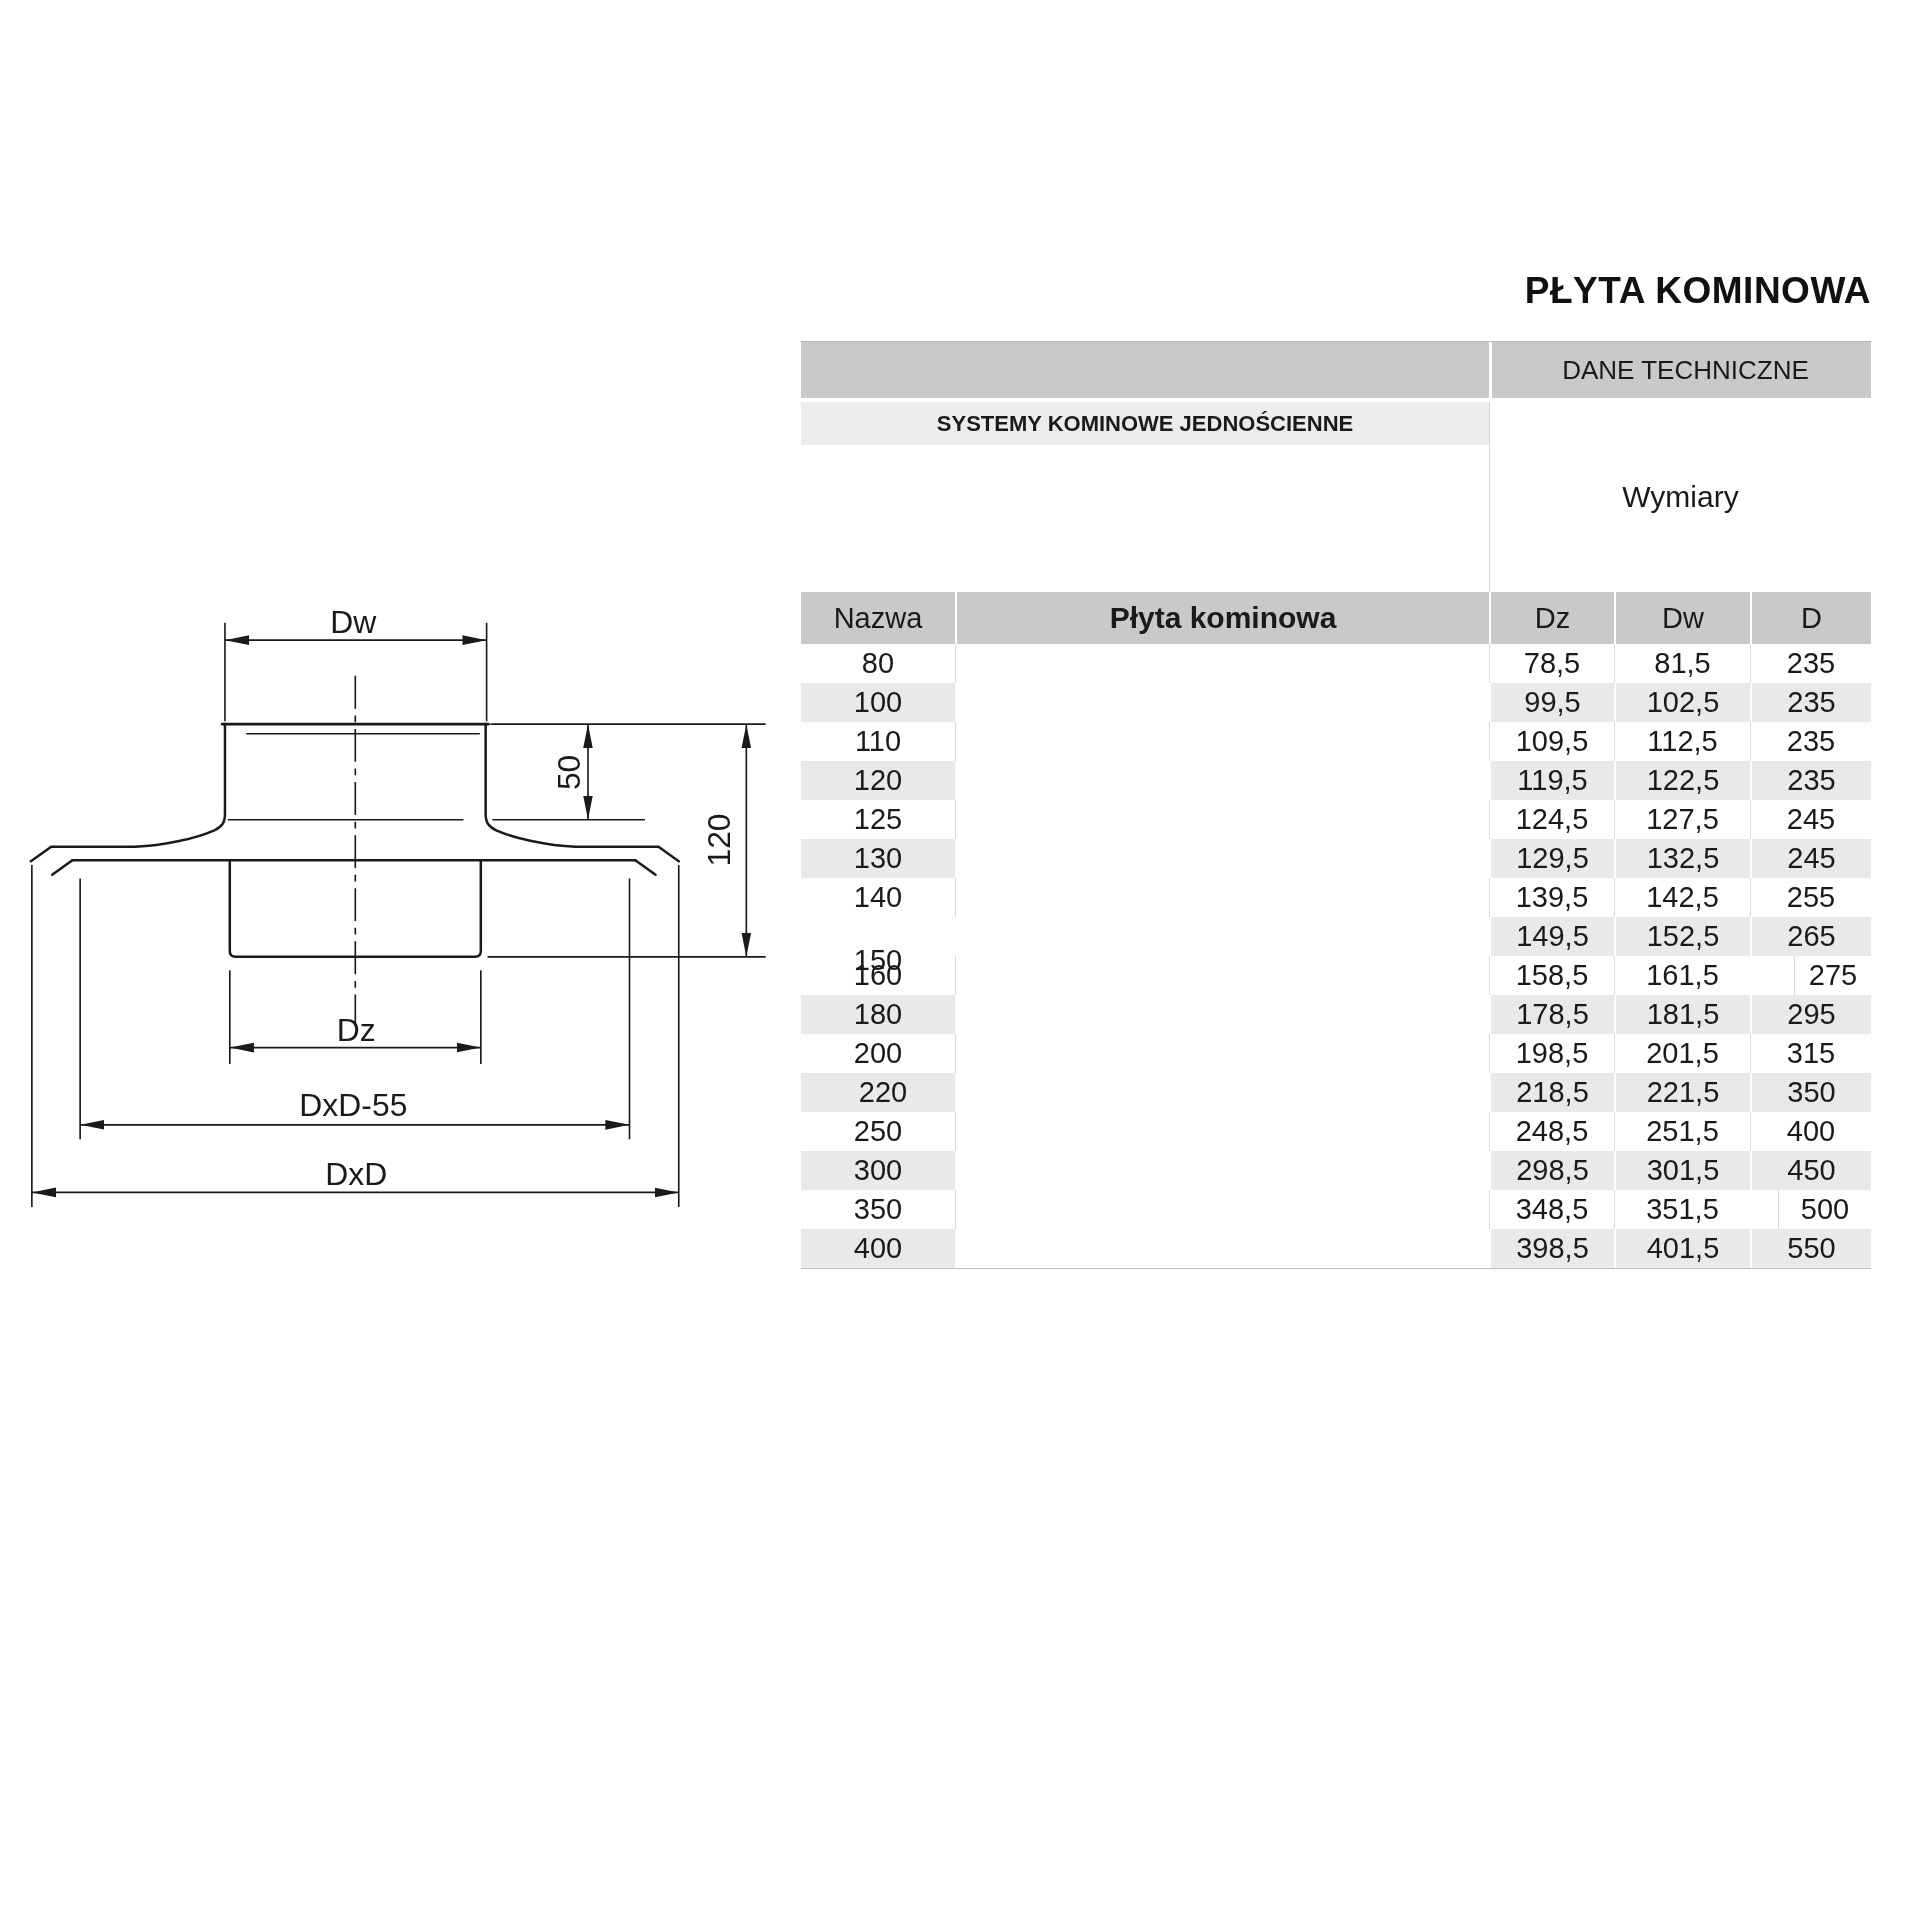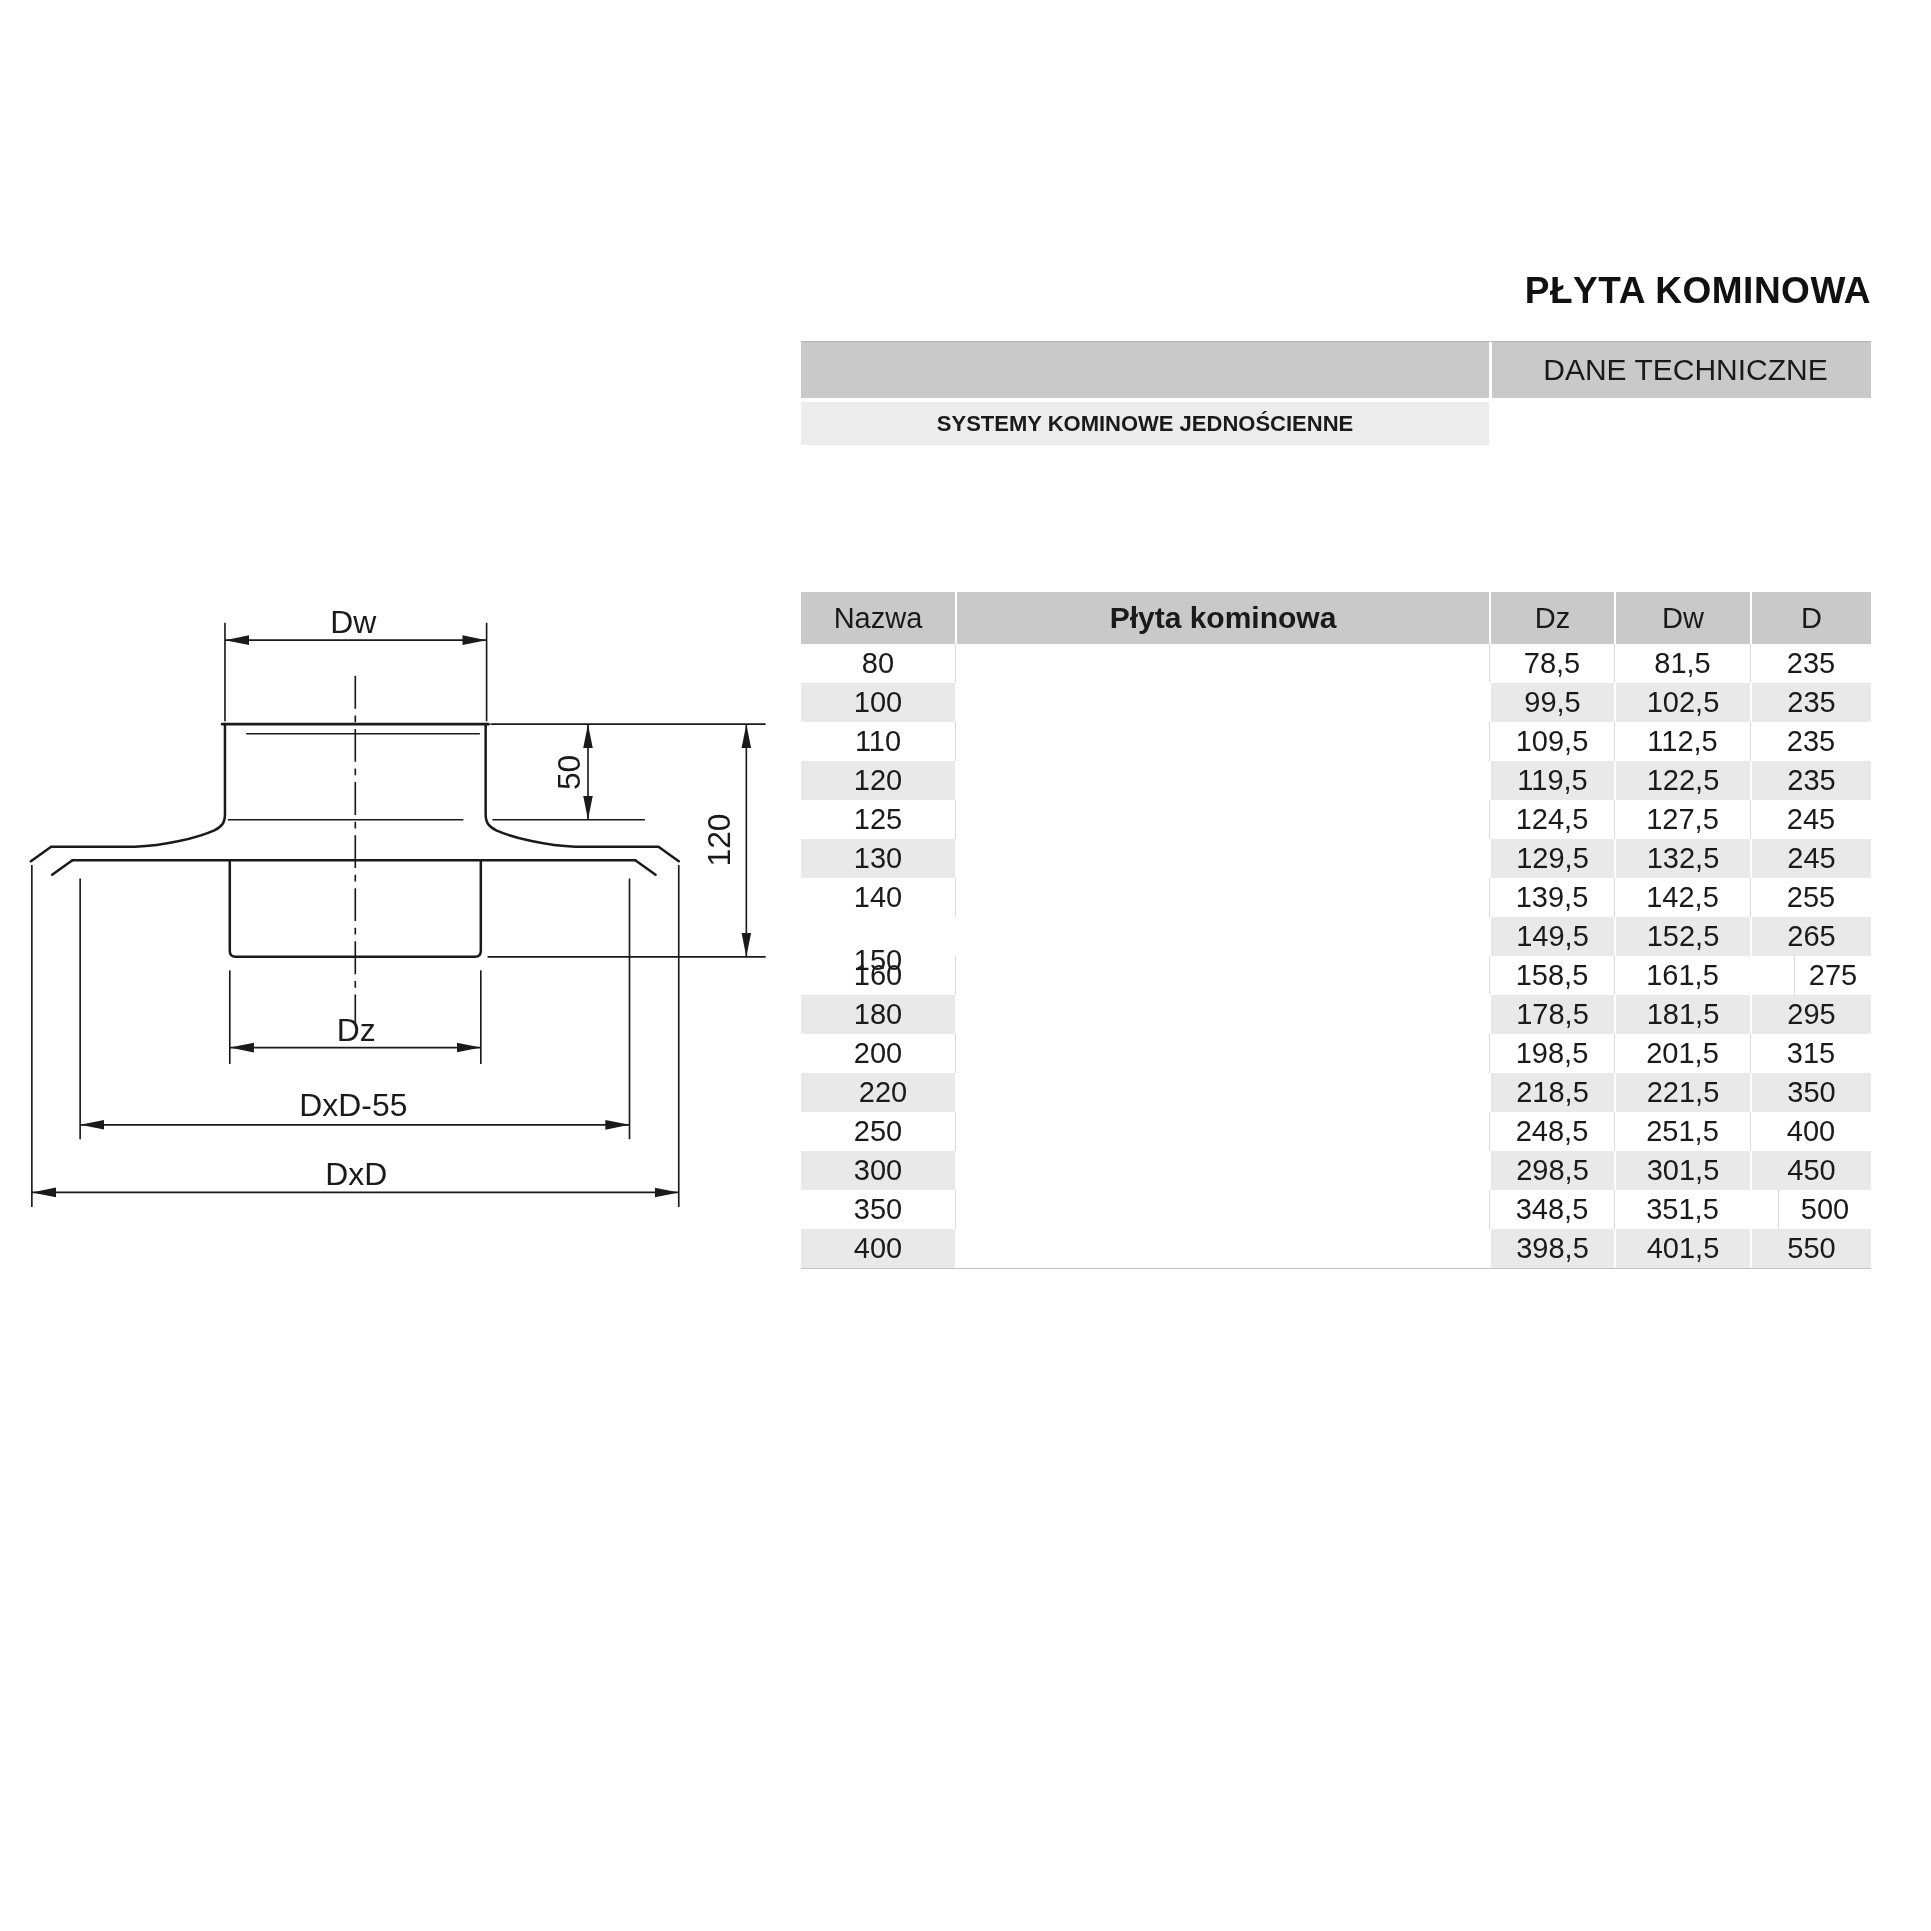--- a/index.html
+++ b/index.html
@@ -24,21 +24,21 @@
     grid-template-rows:60px 43px 147px 52px repeat(16,39px);
     border-top:1.9px solid #b5b5b5;
     border-bottom:1.9px solid #c2c2c2;
     font-size:29px;
   }
   .cell{display:flex;align-items:center;justify-content:center;box-sizing:border-box;white-space:nowrap;}
   .grey{background:var(--header-grey,#c9c9c9);}
   .lightgrey{background:var(--subheader-grey,#ececec);}
   .stripe{background:var(--stripe-grey,#e9e9e9);}
   .c-r1l{grid-area:1/1/2/3;border-bottom:4.8px solid #fff;}
-  .c-r1r{grid-area:1/3/2/6;border-bottom:4.8px solid #fff;border-left:3.9px solid #fff;font-size:30px;padding-left:8px;}
+  .c-r1r{grid-area:1/3/2/6;border-bottom:4.8px solid #fff;border-left:3.9px solid #fff;font-size:26px;padding-left:8px;}
   .c-r2l{grid-area:2/1/3/3;font-weight:bold;font-size:22px;}
   .c-r3l{grid-area:3/1/4/3;background:#fff;}
   .c-wym{grid-area:2/3/4/6;background:#fff;border-left:1.9px solid #d6d6d6;font-size:30px;}
   .c-h{grid-row:4;}
   .c-h.b{font-weight:bold;font-size:30px;}
   .sep-w{border-left:2.9px solid #fff;}
   .sep-g{border-left:1.9px solid #d9d9d9;}
 </style>
 </head>
 <body>
@@ -95,20 +95,21 @@
   <text x="369" y="1227" text-anchor="middle">DxD</text>
 </svg>
 
 <div class="page-title">PŁYTA KOMINOWA</div>
 
 <div class="spec-table">
   <div class="cell grey c-r1l"></div>
   <div class="cell grey c-r1r">DANE TECHNICZNE</div>
   <div class="cell lightgrey c-r2l">SYSTEMY KOMINOWE JEDNOŚCIENNE</div>
   <div class="cell c-r3l"></div>
+  <div class="cell c-wym">Wymiary</div>
 
   <div class="cell grey c-h" style="grid-column:1">Nazwa</div>
   <div class="cell grey c-h b sep-w" style="grid-column:2">Płyta kominowa</div>
   <div class="cell grey c-h sep-w" style="grid-column:3">Dz</div>
   <div class="cell grey c-h sep-w" style="grid-column:4">Dw</div>
   <div class="cell grey c-h sep-w" style="grid-column:5">D</div>
 
 <div class="cell " style="grid-area: 5 / 1;">80</div>
     <div class="cell sep-g" style="grid-area: 5 / 2;"></div>
     <div class="cell sep-g" style="grid-area: 5 / 3;">78,5</div>

